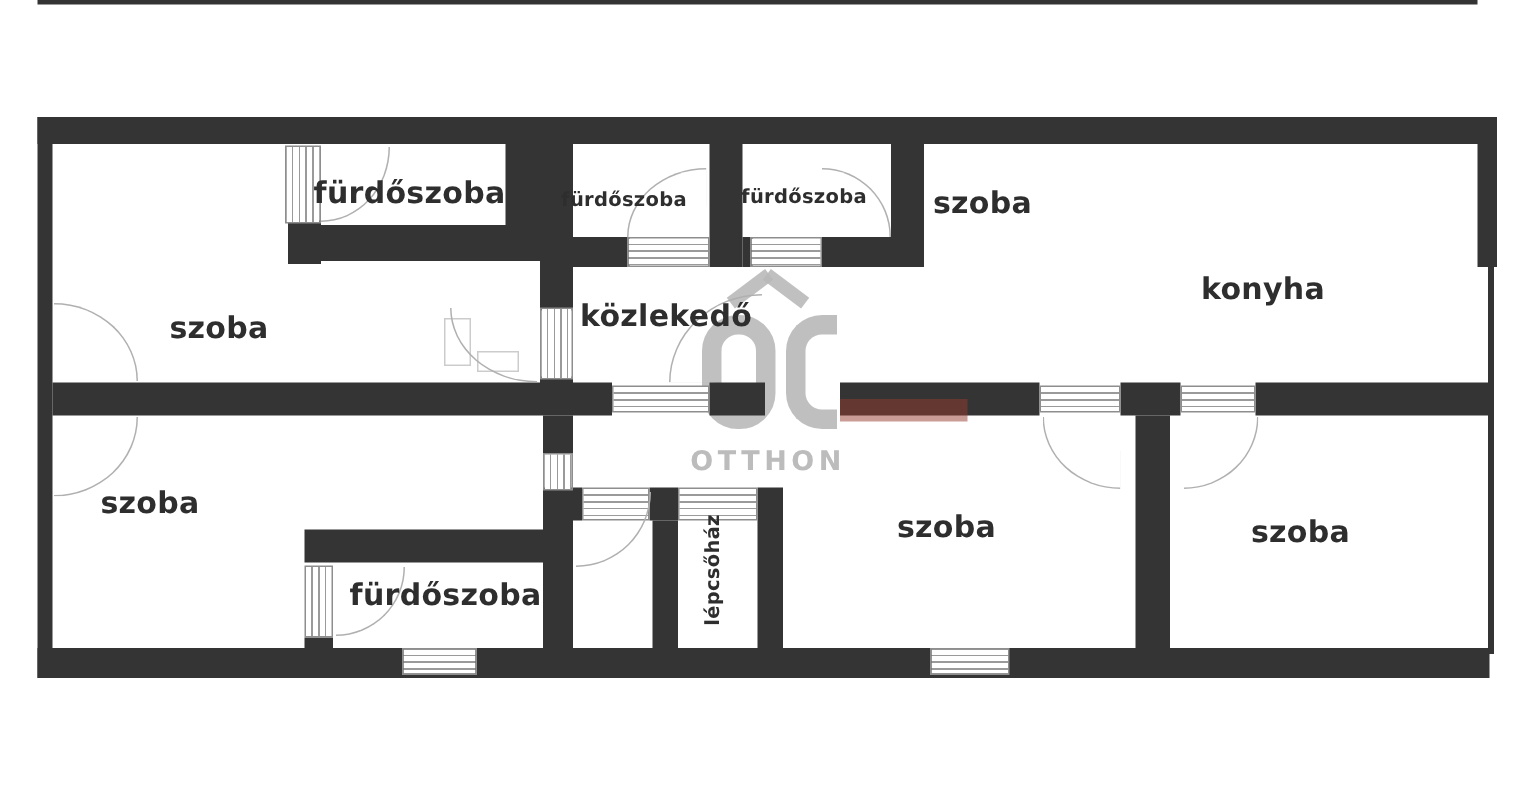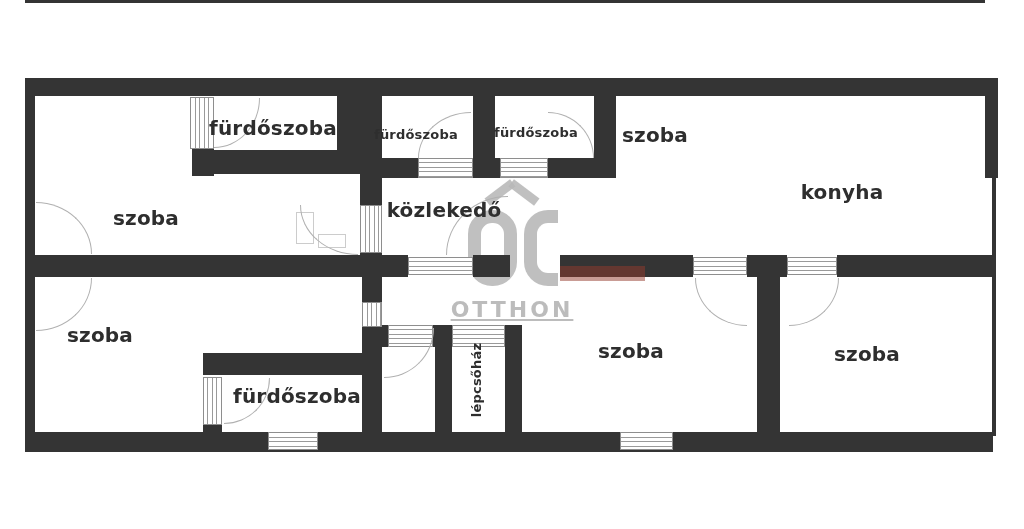--- a/index.html
+++ b/index.html
@@ -18,21 +18,21 @@
   .arc-tr{border-bottom:none!important;border-left:none!important;border-top-right-radius:100% 100%;}
   .arc-bl{border-top:none!important;border-right:none!important;border-bottom-left-radius:100% 100%;}
   .room-label{
     position:absolute;transform:translate(-50%,-50%);white-space:nowrap;
     color:var(--label);font-weight:700;font-size:20px;z-index:6;letter-spacing:0.2px;
   }
   .room-label.small{font-size:13px;}
   .room-label.vertical{transform:translate(-50%,-50%) rotate(-90deg);font-size:13px;}
   .wm-text{
     position:absolute;transform:translateX(-50%);color:var(--wm);opacity:.92;
-    font-weight:700;font-size:22px;letter-spacing:3px;z-index:5;white-space:nowrap;text-decoration:underline;
+    font-weight:700;font-size:18px;letter-spacing:3px;z-index:5;white-space:nowrap;
   }
   .wm-o{position:absolute;left:468px;top:210px;width:49px;height:76px;box-sizing:border-box;
         border:13px solid var(--wm);border-radius:24px;opacity:.88;}
   .wm-c{position:absolute;left:524px;top:210px;width:34px;height:76px;box-sizing:border-box;
         border:13px solid var(--wm);border-right:none;border-radius:24px 0 0 24px;opacity:.88;}
   .wm-roof{position:absolute;width:32px;height:9px;background:var(--wm);opacity:.88;}
   .wm-roof.l{left:484px;top:188px;transform:rotate(-37deg);}
   .wm-roof.r{left:508px;top:188px;transform:rotate(37deg);}
   .artifact-red{position:absolute;left:560px;top:266px;width:85px;height:15px;
         background:rgba(148,58,44,.5);z-index:3;}

